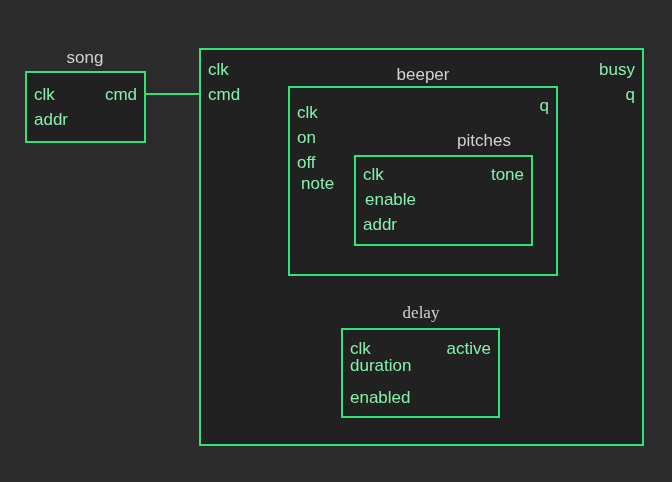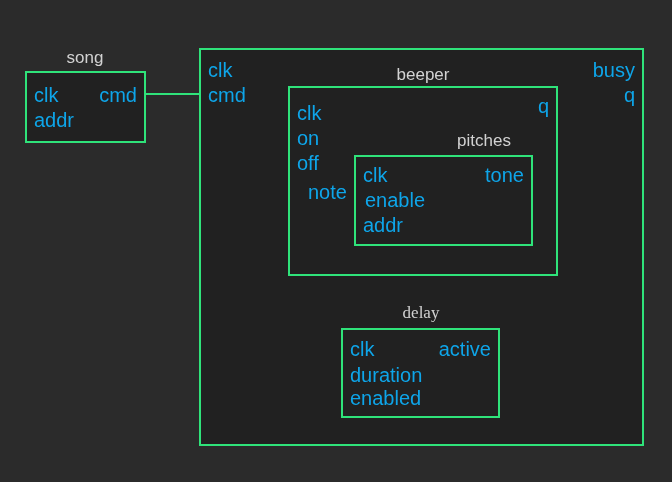--- a/index.html
+++ b/index.html
@@ -25,22 +25,22 @@
     position: absolute;
     color: #d2d2d2;
     font-size: 17px;
     line-height: 20px;
     white-space: nowrap;
     text-align: center;
     transform: translateX(-50%);
   }
   .port {
     position: absolute;
-    color: #0ea5e9;
-    font-size: 20px;
+    color: #86efac;
+    font-size: 17px;
     line-height: 20px;
     white-space: nowrap;
   }
   .port.out {
     text-align: right;
     transform: translateX(-100%);
   }
   .wire {
     position: absolute;
     background: #2fe37a;
@@ -63,30 +63,30 @@
   <div class="port" style="left:208px; top:60px;">clk</div>
   <div class="port" style="left:208px; top:85px;">cmd</div>
   <div class="port out" style="left:635px; top:60px;">busy</div>
   <div class="port out" style="left:635px; top:85px;">q</div>
 
   <div class="block-title" style="left:423px; top:65px;">beeper</div>
   <div class="block" style="left:288px; top:86px; width:270px; height:190px;"></div>
   <div class="port" style="left:297px; top:103px;">clk</div>
   <div class="port" style="left:297px; top:128px;">on</div>
   <div class="port" style="left:297px; top:153px;">off</div>
-  <div class="port" style="left:308px; top:174px;margin-top:8px;">note</div>
+  <div class="port" style="left:301px; top:174px;">note</div>
   <div class="port out" style="left:549px; top:96px;">q</div>
 
   <div class="block-title" style="left:444px; top:131px;margin-left:40px;">pitches</div>
   <div class="block" style="left:354px; top:155px; width:179px; height:91px;"></div>
   <div class="port" style="left:363px; top:165px;">clk</div>
   <div class="port" style="left:365px; top:190px;">enable</div>
   <div class="port" style="left:363px; top:215px;">addr</div>
   <div class="port out" style="left:524px; top:165px;">tone</div>
 
   <div class="block-title" style="left:421px; top:303px;font-family:Liberation Serif, serif;">delay</div>
   <div class="block" style="left:341px; top:328px; width:159px; height:90px;"></div>
   <div class="port" style="left:350px; top:339px;">clk</div>
-  <div class="port" style="left:350px; top:365px;">duration</div>
+  <div class="port" style="left:350px; top:356px;">duration</div>
   <div class="port" style="left:350px; top:388px;">enabled</div>
   <div class="port out" style="left:491px; top:339px;">active</div>
 
 </div>
 
 </body></html>

